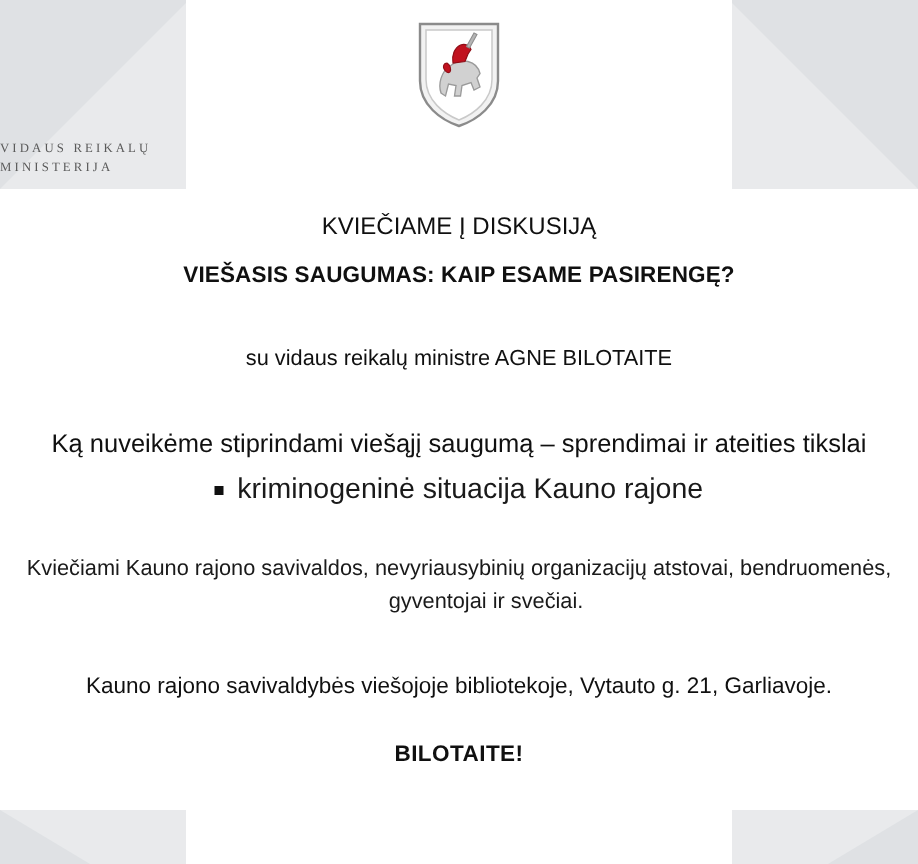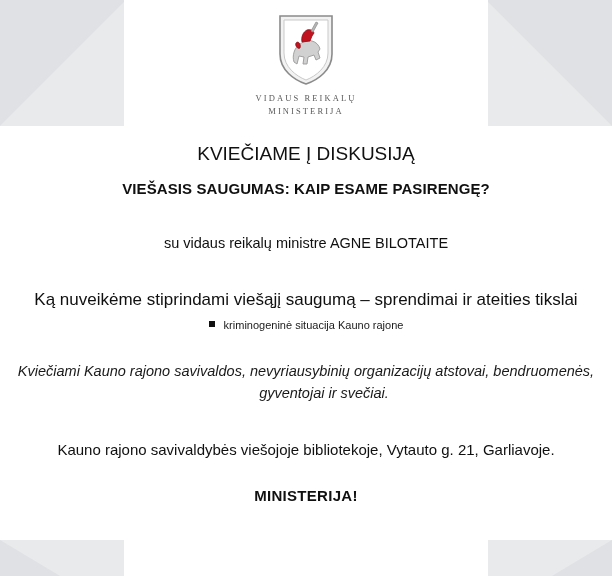--- a/index.html
+++ b/index.html
@@ -82,21 +82,21 @@
     border-bottom: 36px solid #dfe1e4;
     border-left: 60px solid transparent;
   }
 
   
   .emblem-wrap {
     position: absolute;
     left: 0;
     top: 14px;
     width: 612px;
-    text-align: center;
+    text-align: left;
     z-index: 5;
   }
   .emblem-shield {
     display: block;
     margin: 0 auto;
   }
   .emblem-text {
     margin-top: 6px;
     font-size: 8.5px;
     letter-spacing: 2.1px;
@@ -117,55 +117,54 @@
   .line {
     font-size: 14.5px;
     line-height: 1.45;
     color: #101010;
     white-space: nowrap;
   }
   .spacer-sm { height: 10px; }
   .spacer-md { height: 18px; }
   .spacer-lg { height: 24px; }
 
-  .title-invite { font-size: 19px; }
+  .title-invite { font-size: 16px; }
   .title-main {
     font-size: 15px;
     font-weight: bold;
     letter-spacing: 0.1px;
   }
   .minister-line { font-size: 14.5px; }
   .minister-name { font-weight: normal; }
 
   .topic-intro { font-size: 17px; }
 
   .bullets {
     list-style: none;
     margin: 4px 0 0 0;
     padding: 0;
   }
   .bullets li {
-    font-size: 11px;
+    font-size: 19px;
     line-height: 1.5;
     white-space: nowrap;
   }
   .bullets li .sq {
     display: inline-block;
     width: 6px;
     height: 6px;
     background: #101010;
     margin-right: 9px;
     vertical-align: 2px;
   }
 
   .audience {
     font-size: 14.5px;
     line-height: 1.5;
     white-space: nowrap;
-    font-style: italic;
   }
   .audience-2 { white-space: nowrap; margin-left: 36px; }
 
   .when {
     font-size: 15px;
     font-weight: bold;
     letter-spacing: 0.3px;
   }
   .where {
     font-size: 15px;
@@ -234,21 +233,21 @@
     <div class="audience">Kviečiami Kauno rajono savivaldos, nevyriausybinių organizacijų atstovai, bendruomenės,</div>
     <div class="audience audience-2">gyventojai ir svečiai.</div>
 
     <div class="spacer-lg"></div>
 
     <div class="spacer-sm"></div>
     <div class="line where">Kauno rajono savivaldybės viešojoje bibliotekoje, Vytauto g. 21, Garliavoje.</div>
 
     <div class="spacer-lg"></div>
 
-    <div class="line closing">MINISTERIJA!</div>
+    <div class="line closing">BILOTAITE!</div>
   </div>
 
   <div class="band band-bottom">
     <div class="wedge wedge-bl"></div>
     <div class="wedge wedge-br"></div>
     <div class="panel-white"></div>
   </div>
 
 </div>
 

